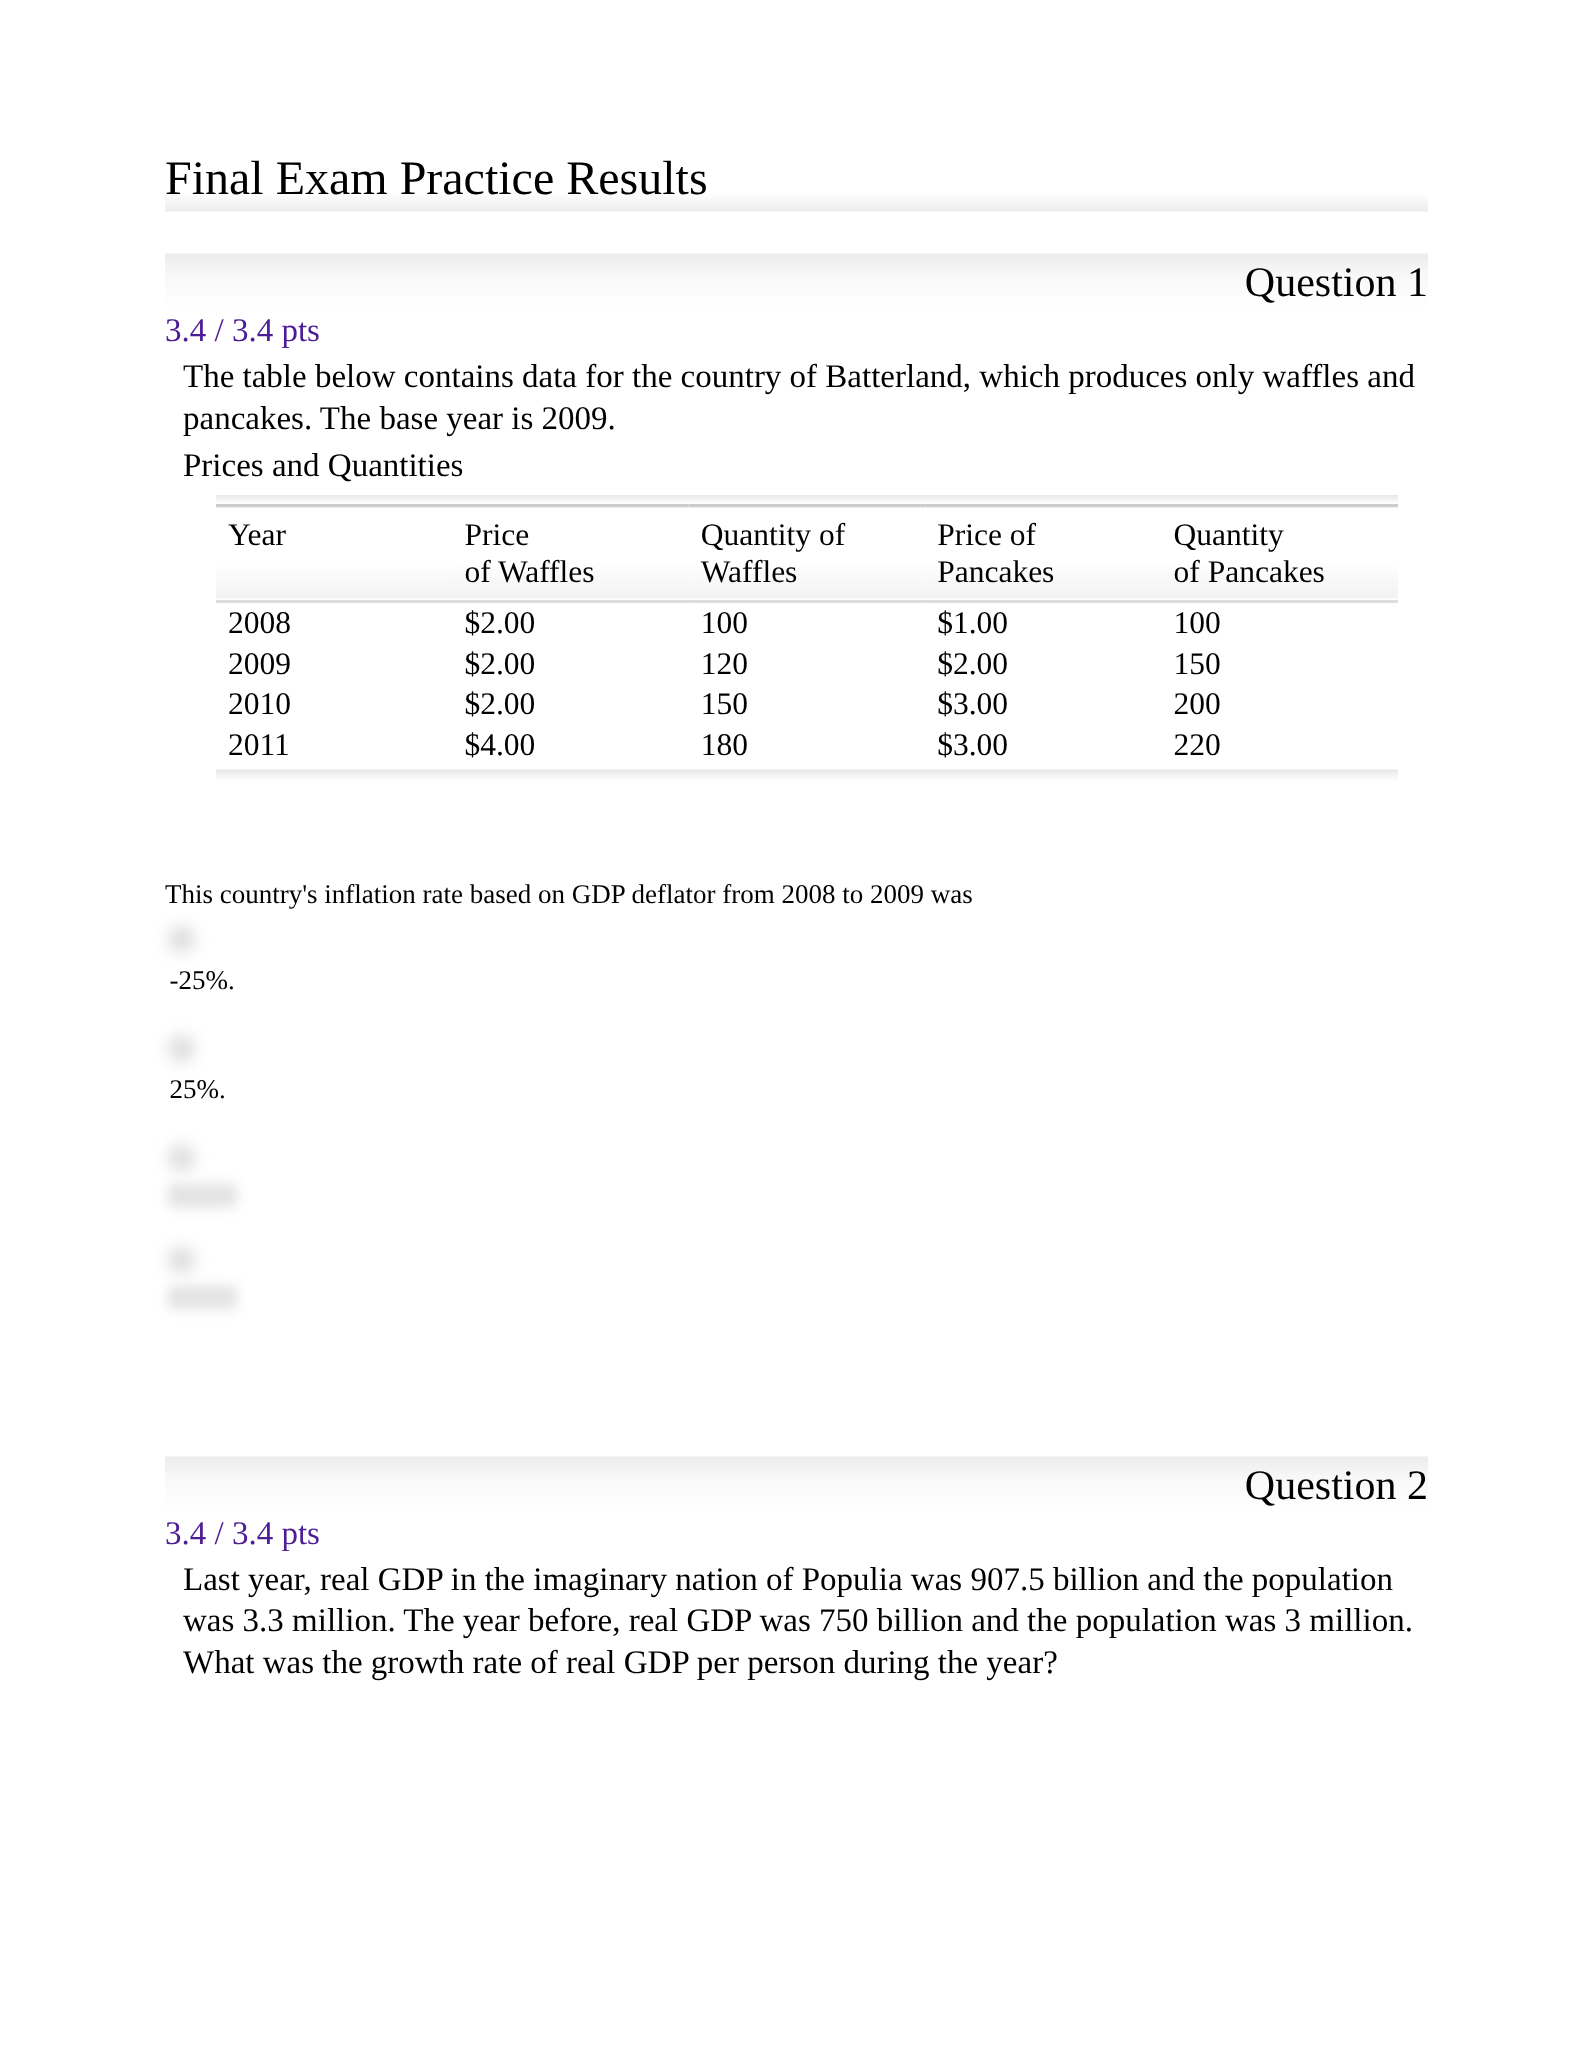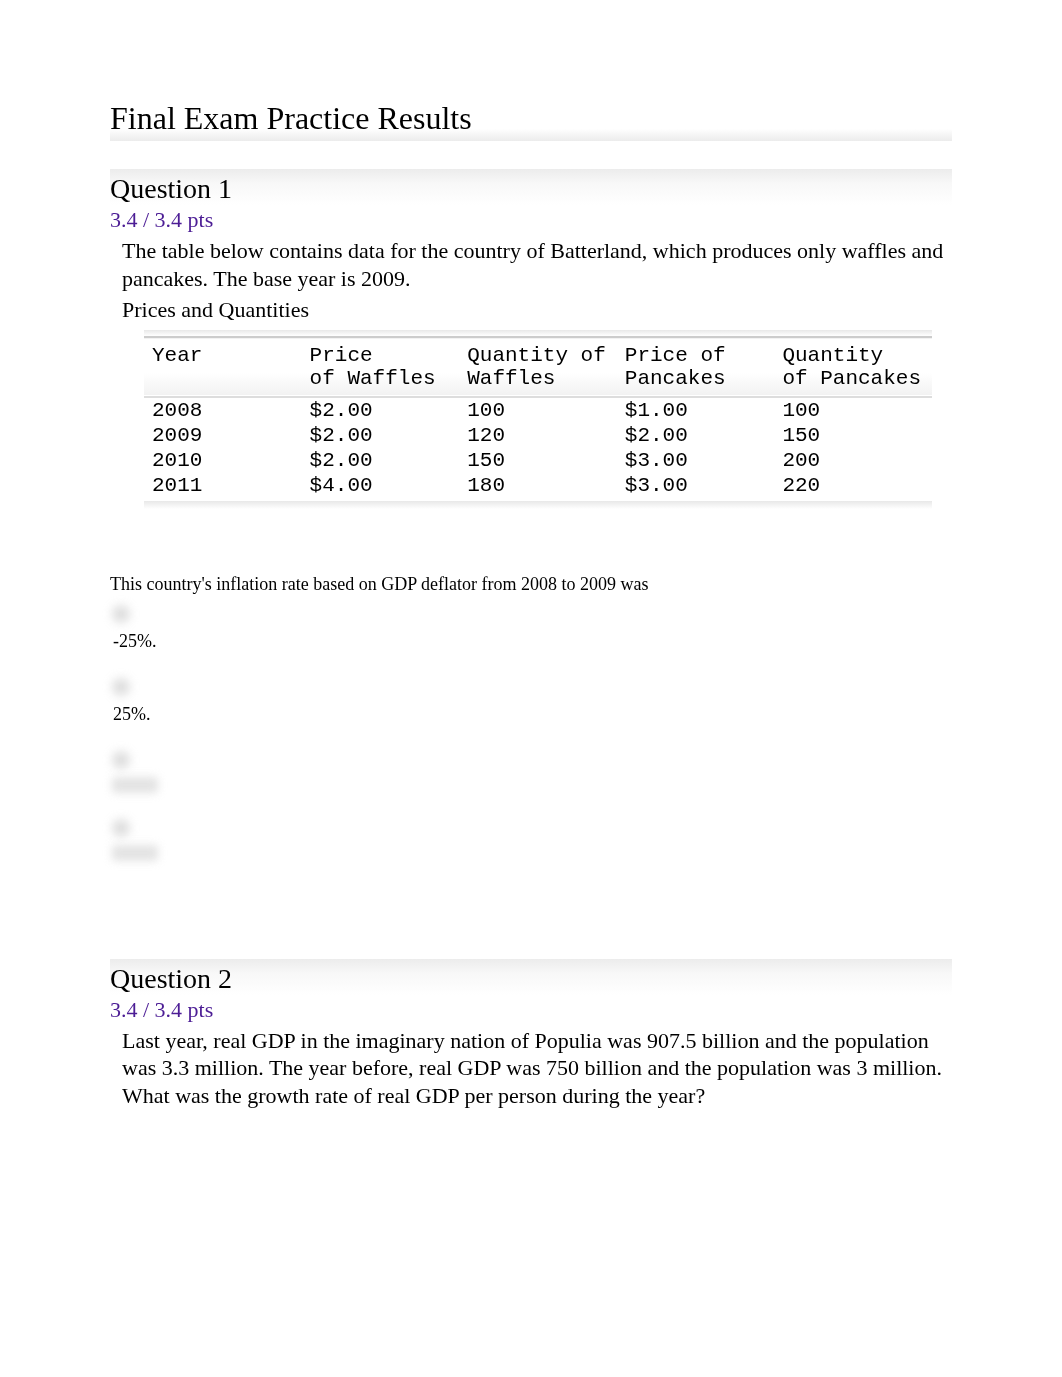--- a/index.html
+++ b/index.html
@@ -19,34 +19,34 @@
       margin: 0 0 8px 0;
       padding: 0 0 4px 0;
       background: linear-gradient(to bottom, #fff 0%, #fff 70%, #f5f5f5 85%, #ececec 100%);
     }
     .q-heading {
       font-size: 28px;
       font-weight: normal;
       margin: 28px 0 0 0;
       padding: 4px 0 0 0;
       background: linear-gradient(to bottom, #ececec 0%, #f8f8f8 40%, #fff 100%);
+      text-align: right;
     }
     .points {
       font-size: 22px;
       color: #4c1d95;
       margin: 2px 0 4px 0;
     }
     .body-text {
       font-size: 22px;
       line-height: 1.25;
       margin: 2px 0 4px 12px;
     }
     .table-wrap {
       margin: 6px 20px 0 34px;
-      font-family: Liberation Mono, monospace;
     }
     .tbl {
       width: 100%;
       border-collapse: collapse;
       font-size: 21px;
     }
     .tbl th {
       text-align: left;
       font-weight: normal;
       padding: 6px 8px 6px 8px;

